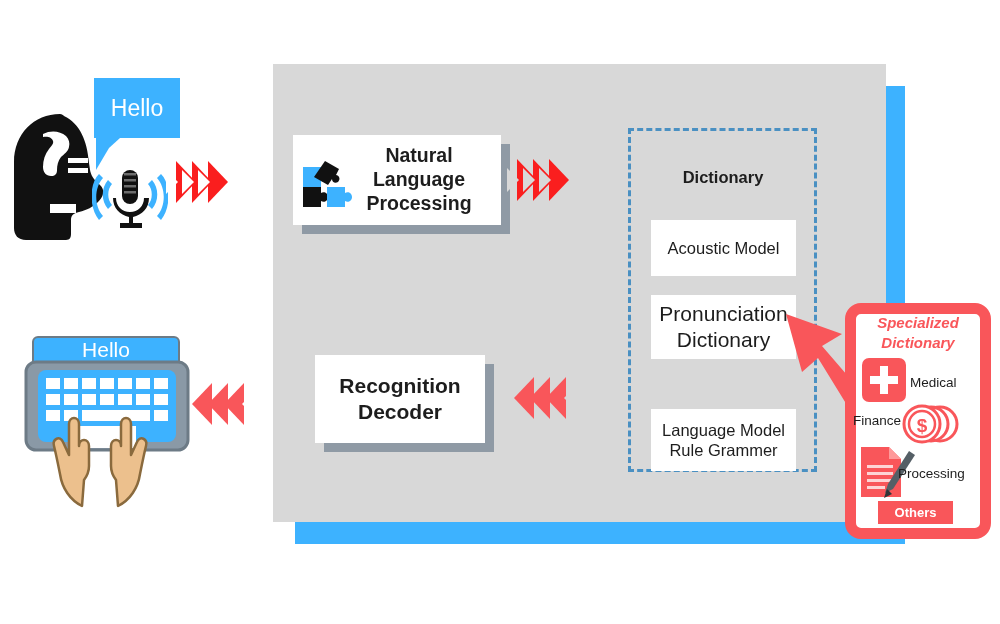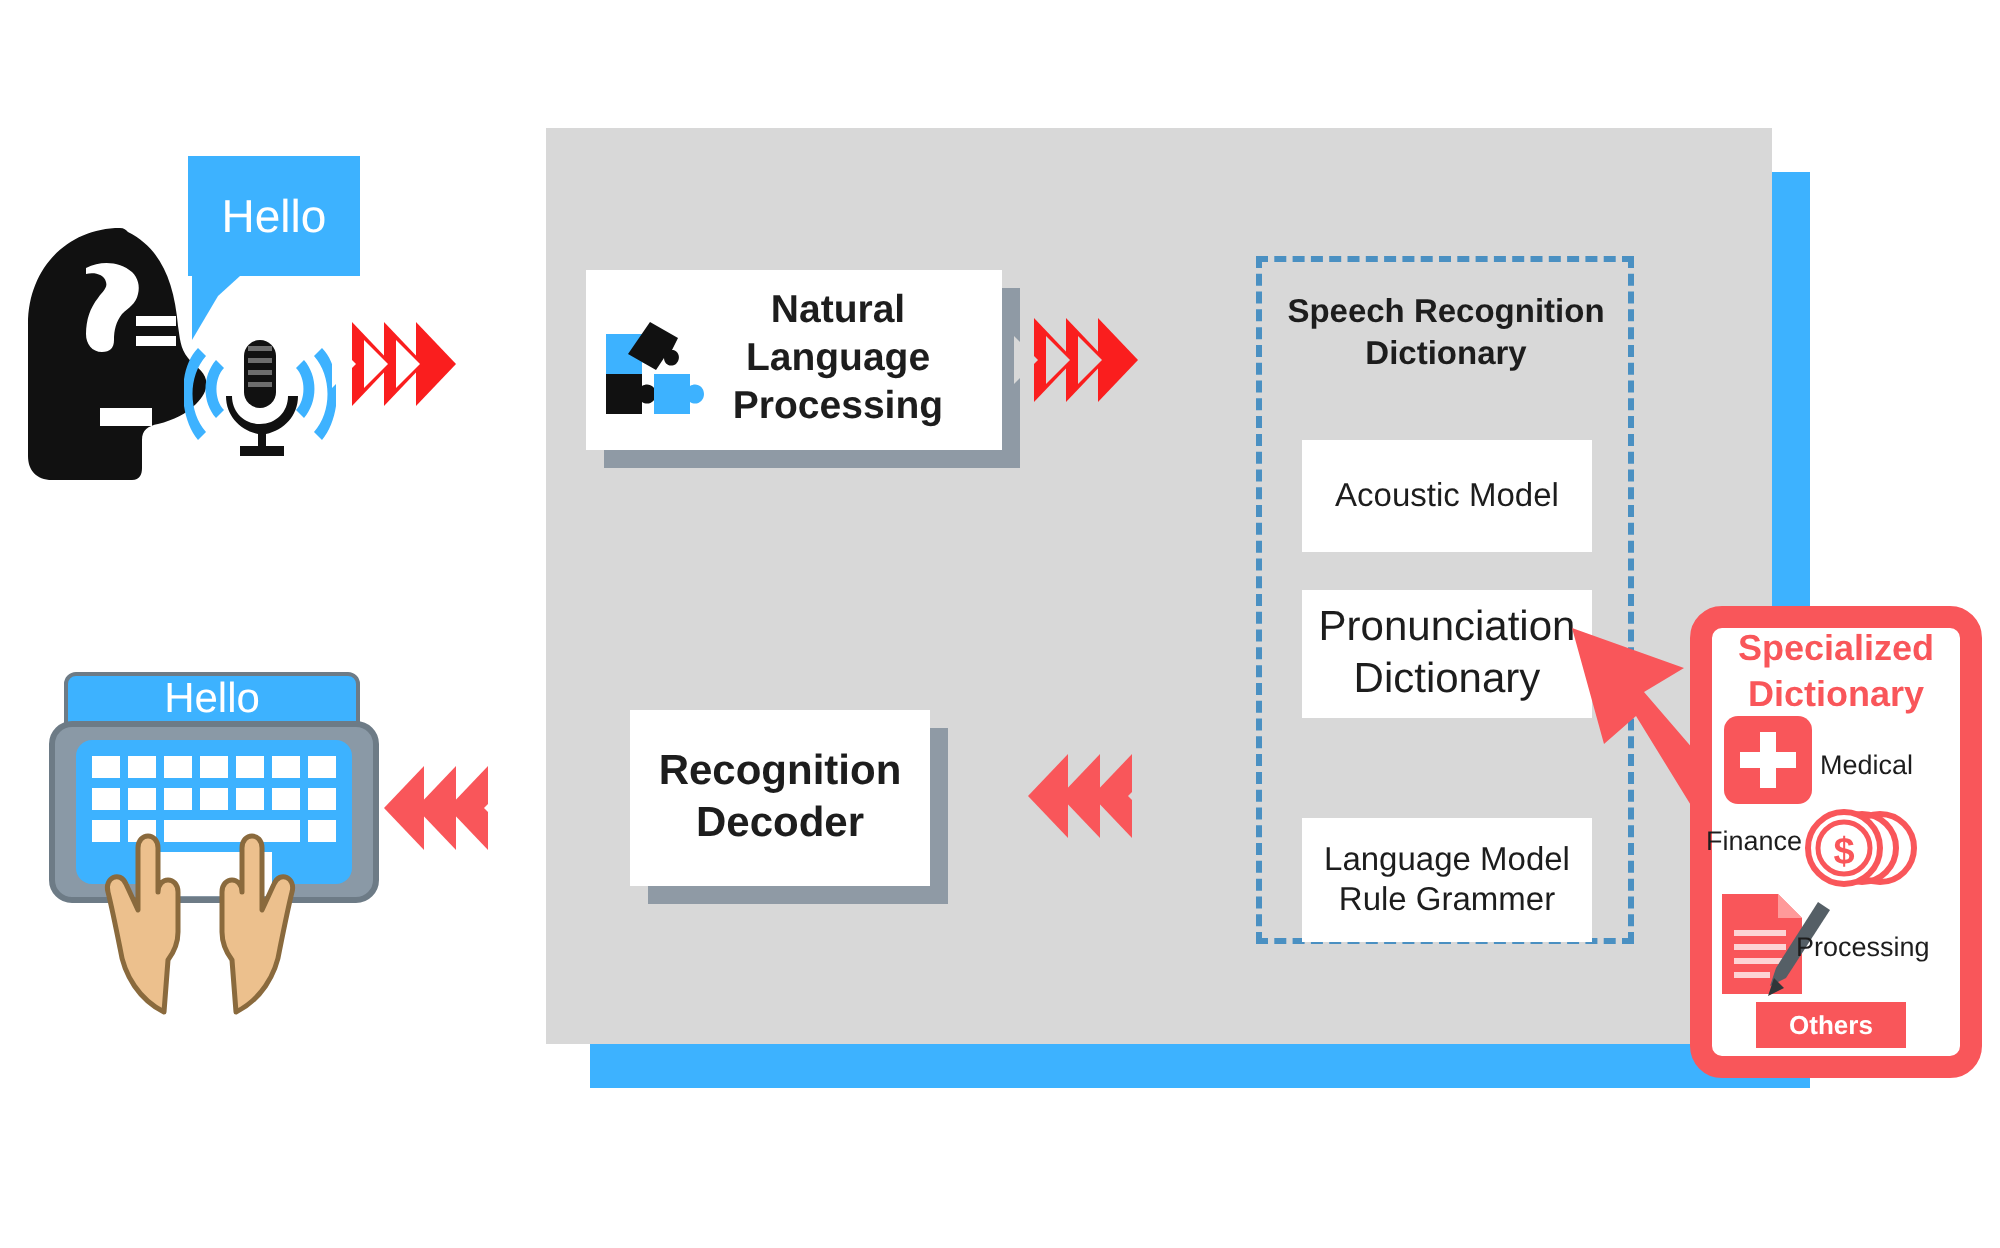--- a/index.html
+++ b/index.html
@@ -16,21 +16,21 @@
 
   
   .wbox{
     position:absolute;background:#ffffff;display:flex;align-items:center;
     justify-content:center;text-align:center;color:#1d1d1d;line-height:1.22;
   }
   .shadowbox{box-shadow:9px 9px 0 0 rgba(130,143,156,.85);}
 
   #nlp-box{left:293px;top:135px;width:208px;height:90px;font-size:19.5px;font-weight:bold;}
   #nlp-box .nlp-text{padding-left:44px;}
-  #decoder-box{left:315px;top:355px;width:150px;height:88px;font-size:21px;font-weight:bold;}
+  #decoder-box{left:315px;top:355px;width:170px;height:88px;font-size:21px;font-weight:bold;}
 
   
   .dashed-box{
     position:absolute;left:628px;top:128px;width:189px;height:344px;
     border:3px dashed #4a90c2;box-sizing:border-box;
   }
   .dict-title{
     position:absolute;left:636px;top:146px;width:174px;text-align:center;
     font-size:16.5px;font-weight:bold;color:#1d1d1d;line-height:1.28;
   }
@@ -72,21 +72,21 @@
     border-radius:6px 6px 0 0;display:flex;align-items:center;justify-content:center;
     color:#ffffff;font-size:21px;border:2px solid #6d7b86;box-sizing:border-box;}
 
   
   .spec-card{
     position:absolute;left:845px;top:303px;width:146px;height:236px;
     background:#ffffff;border:11px solid #f9565a;border-radius:16px;box-sizing:border-box;
   }
   .spec-title{
     position:absolute;left:852px;top:313px;width:132px;text-align:center;
-    color:#f9565a;font-size:18px;font-weight:bold;line-height:1.3;
+    color:#f9565a;font-size:15px;font-weight:bold;line-height:1.3;font-style:italic;
   }
   .spec-label{position:absolute;color:#1d1d1d;font-size:13.5px;font-weight:normal;}
   #label-medical{left:910px;top:375px;}
   #label-finance{left:853px;top:413px;}
   #label-proceedings{left:898px;top:466px;}
   .others-btn{
     position:absolute;left:878px;top:501px;width:75px;height:23px;background:#f9565a;
     display:flex;align-items:center;justify-content:center;color:#ffffff;
     font-size:13px;font-weight:bold;text-align:right;
   }
@@ -152,21 +152,21 @@
   </div>
 
   <div class="chev-group" id="arrow-in-2">
     <div class="chev chev-r"></div>
       <div class="chev chev-r"></div>
       <div class="chev chev-r"></div>
   </div>
 
   <div class="dashed-box"></div>
   <div class="dict-title">
-    <span>Speech Recognition</span><br>
+    <br>
     <span>Dictionary</span>
   </div>
 
   <div class="wbox" id="acoustic-model">
     <span>Acoustic Model</span>
   </div>
   <div class="wbox" id="pronunciation-dictionary">
     <div>
       <span>Pronunciation</span><br>
       <span>Dictionary</span>

